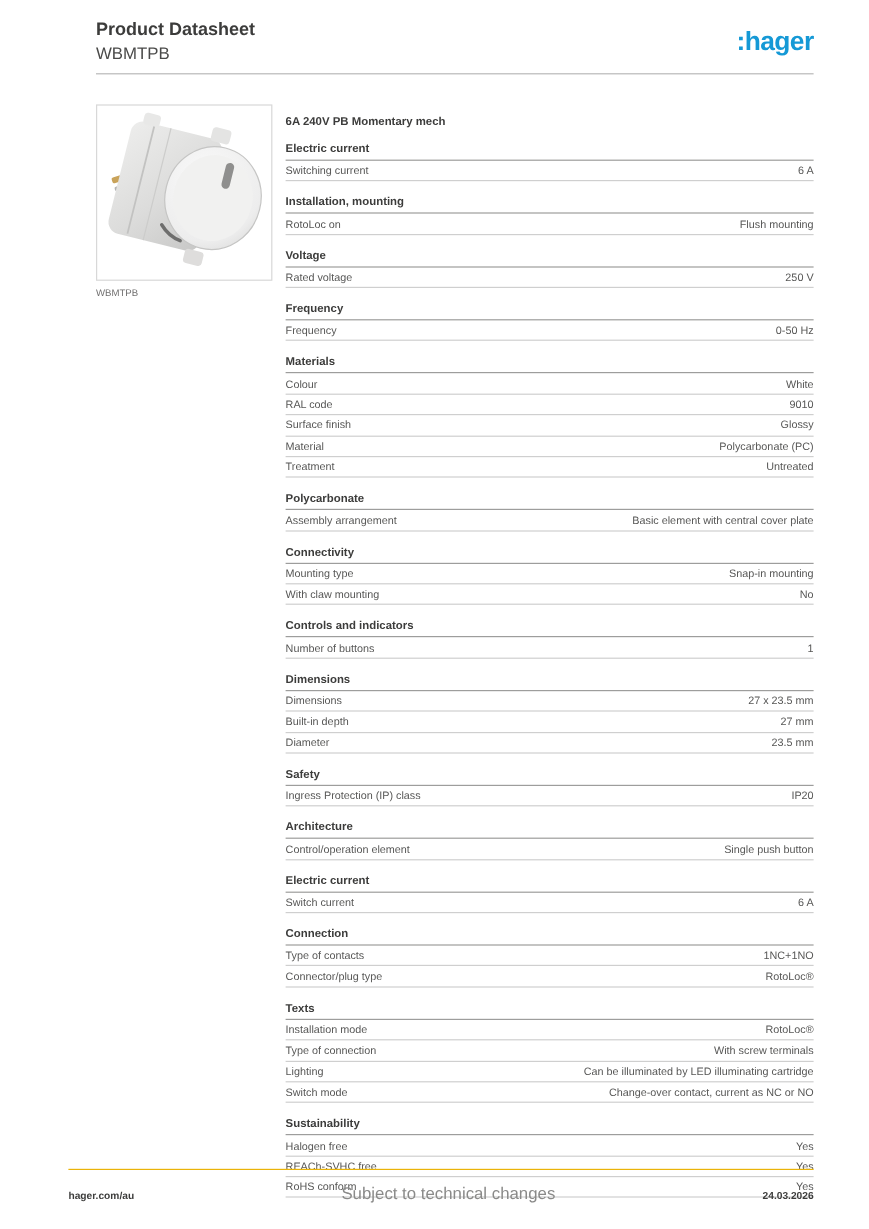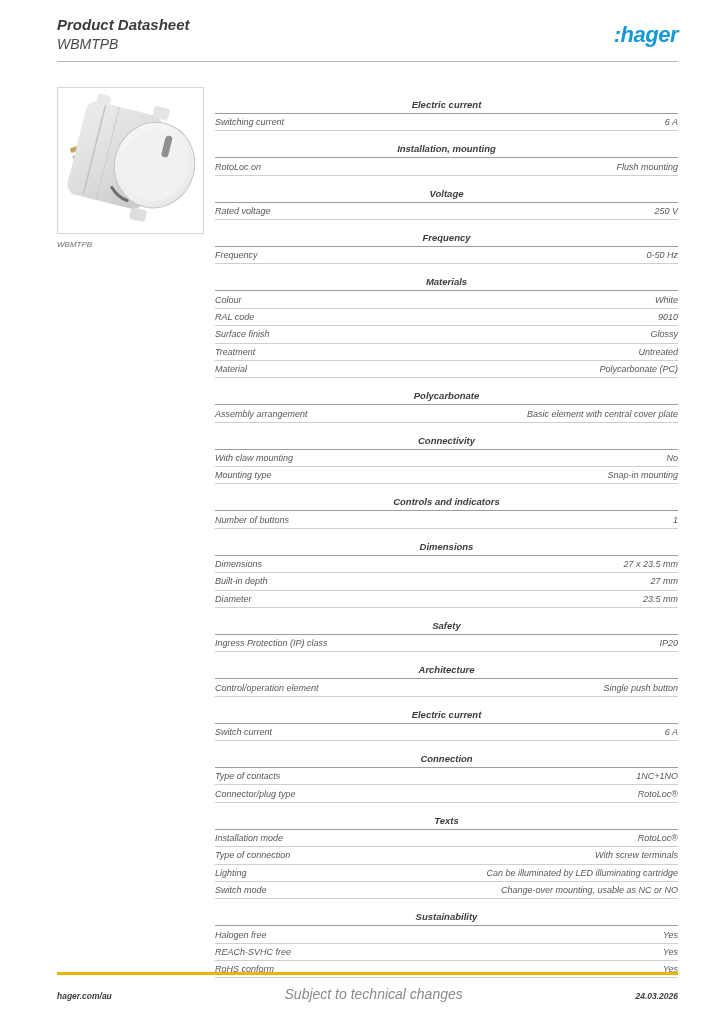--- a/index.html
+++ b/index.html
@@ -6,22 +6,21 @@
   html, body { background: #ffffff; }
   body {
     width: 724px; height: 1024px;
     font-family: "Liberation Sans", sans-serif;
     color: #3c3c3b;
     position: relative;
     overflow: hidden;
   }
   .page {
     position: absolute; inset: 0;
-    padding: 16px 46px 0 57px;
-    font-style: italic;
+    padding: 16px 46px 0 80px;
   }
   
   .header { display: flex; justify-content: space-between; align-items: flex-start; }
   .doc-title { font-size: 15px; font-weight: bold; color: #3c3c3b; line-height: 1.25; }
   .doc-subtitle { font-size: 14px; font-weight: normal; color: #4a4a49; line-height: 1.3; }
   .logo { font-size: 22px; font-weight: bold; letter-spacing: -0.5px; margin-top: 6px; }
   .header-rule { border-bottom: 1px solid #b9b9b9; margin-top: 8px; }
 
   
   .main { display: flex; gap: 11px; margin-top: 25px; }
@@ -37,35 +36,34 @@
   .right-col { flex: 1; min-width: 0; }
   .product-title { font-size: 9.5px; font-weight: bold; margin-top: 9px; }
   .features-heading { font-size: 9.5px; font-weight: bold; margin-top: 26px; }
 
   .spec-sections { margin-top: 4px; }
   .spec-section { margin-top: 10px; }
   .spec-heading {
     font-size: 9.5px; font-weight: bold; color: #3c3c3b;
     padding: 2px 0 3px 0;
     border-bottom: 1px solid #9d9d9c;
-    text-align: center;
   }
   .spec-row {
     display: flex; justify-content: space-between; align-items: baseline;
     font-size: 9px; color: #575756;
     padding: 3.2px 0 3.2px 0;
     border-bottom: 1px solid #cfcfcf;
   }
   .spec-label { white-space: nowrap; }
   .spec-value { text-align: right; }
 
   
   .footer {
     position: absolute; left: 57px; right: 46px; bottom: 22px;
-    border-top: 3px solid #eab308;
+    border-top: 1px solid #eab308;
     padding-top: 11px;
     display: flex; justify-content: space-between; align-items: baseline;
     font-size: 8.5px;
   }
   .footer-site { font-weight: bold; color: #3c3c3b; }
   .footer-notice { color: #8a8a89; font-size: 14px; }
   .footer-date { font-weight: bold; color: #3c3c3b; }
 </style>
 </head>
 <body>
@@ -119,20 +117,21 @@
             <rect x="96" y="34" width="7" height="22" rx="3.5" fill="#8f8f8e"></rect>
 
             <path d="M56 98 q8 8 18 9" stroke="#6e6e6d" stroke-width="3" fill="none" stroke-linecap="round"></path>
           </g>
         </svg>
       </div>
       <div class="image-caption">WBMTPB</div>
     </div>
 
     <div class="right-col">
+      <div class="product-title">6A 240V PB Momentary mech</div>
       <div class="spec-sections">
           <section class="spec-section">
             <div class="spec-heading">Electric current</div>
             <div class="spec-row">
               <span class="spec-label">Switching current</span>
               <span class="spec-value">6 A</span>
             </div>
           </section>
           <section class="spec-section">
             <div class="spec-heading">Installation, mounting</div>
@@ -163,45 +162,45 @@
             </div>
             <div class="spec-row">
               <span class="spec-label">RAL code</span>
               <span class="spec-value">9010</span>
             </div>
             <div class="spec-row">
               <span class="spec-label">Surface finish</span>
               <span class="spec-value">Glossy</span>
             </div>
             <div class="spec-row">
+              <span class="spec-label">Material</span>
+              <span class="spec-value">Polycarbonate (PC)</span>
+            </div>
+            <div class="spec-row">
               <span class="spec-label">Treatment</span>
               <span class="spec-value">Untreated</span>
             </div>
-            <div class="spec-row">
-              <span class="spec-label">Material</span>
-              <span class="spec-value">Polycarbonate (PC)</span>
-            </div>
           </section>
           <section class="spec-section">
             <div class="spec-heading">Polycarbonate</div>
             <div class="spec-row">
               <span class="spec-label">Assembly arrangement</span>
               <span class="spec-value">Basic element with central cover plate</span>
             </div>
           </section>
           <section class="spec-section">
             <div class="spec-heading">Connectivity</div>
             <div class="spec-row">
+              <span class="spec-label">Mounting type</span>
+              <span class="spec-value">Snap-in mounting</span>
+            </div>
+            <div class="spec-row">
               <span class="spec-label">With claw mounting</span>
               <span class="spec-value">No</span>
             </div>
-            <div class="spec-row">
-              <span class="spec-label">Mounting type</span>
-              <span class="spec-value">Snap-in mounting</span>
-            </div>
           </section>
           <section class="spec-section">
             <div class="spec-heading">Controls and indicators</div>
             <div class="spec-row">
               <span class="spec-label">Number of buttons</span>
               <span class="spec-value">1</span>
             </div>
           </section>
           <section class="spec-section">
             <div class="spec-heading">Dimensions</div>
@@ -259,21 +258,21 @@
             <div class="spec-row">
               <span class="spec-label">Type of connection</span>
               <span class="spec-value">With screw terminals</span>
             </div>
             <div class="spec-row">
               <span class="spec-label">Lighting</span>
               <span class="spec-value">Can be illuminated by LED illuminating cartridge</span>
             </div>
             <div class="spec-row">
               <span class="spec-label">Switch mode</span>
-              <span class="spec-value">Change-over mounting, usable as NC or NO</span>
+              <span class="spec-value">Change-over contact, current as NC or NO</span>
             </div>
           </section>
           <section class="spec-section">
             <div class="spec-heading">Sustainability</div>
             <div class="spec-row">
               <span class="spec-label">Halogen free</span>
               <span class="spec-value">Yes</span>
             </div>
             <div class="spec-row">
               <span class="spec-label">REACh-SVHC free</span>

